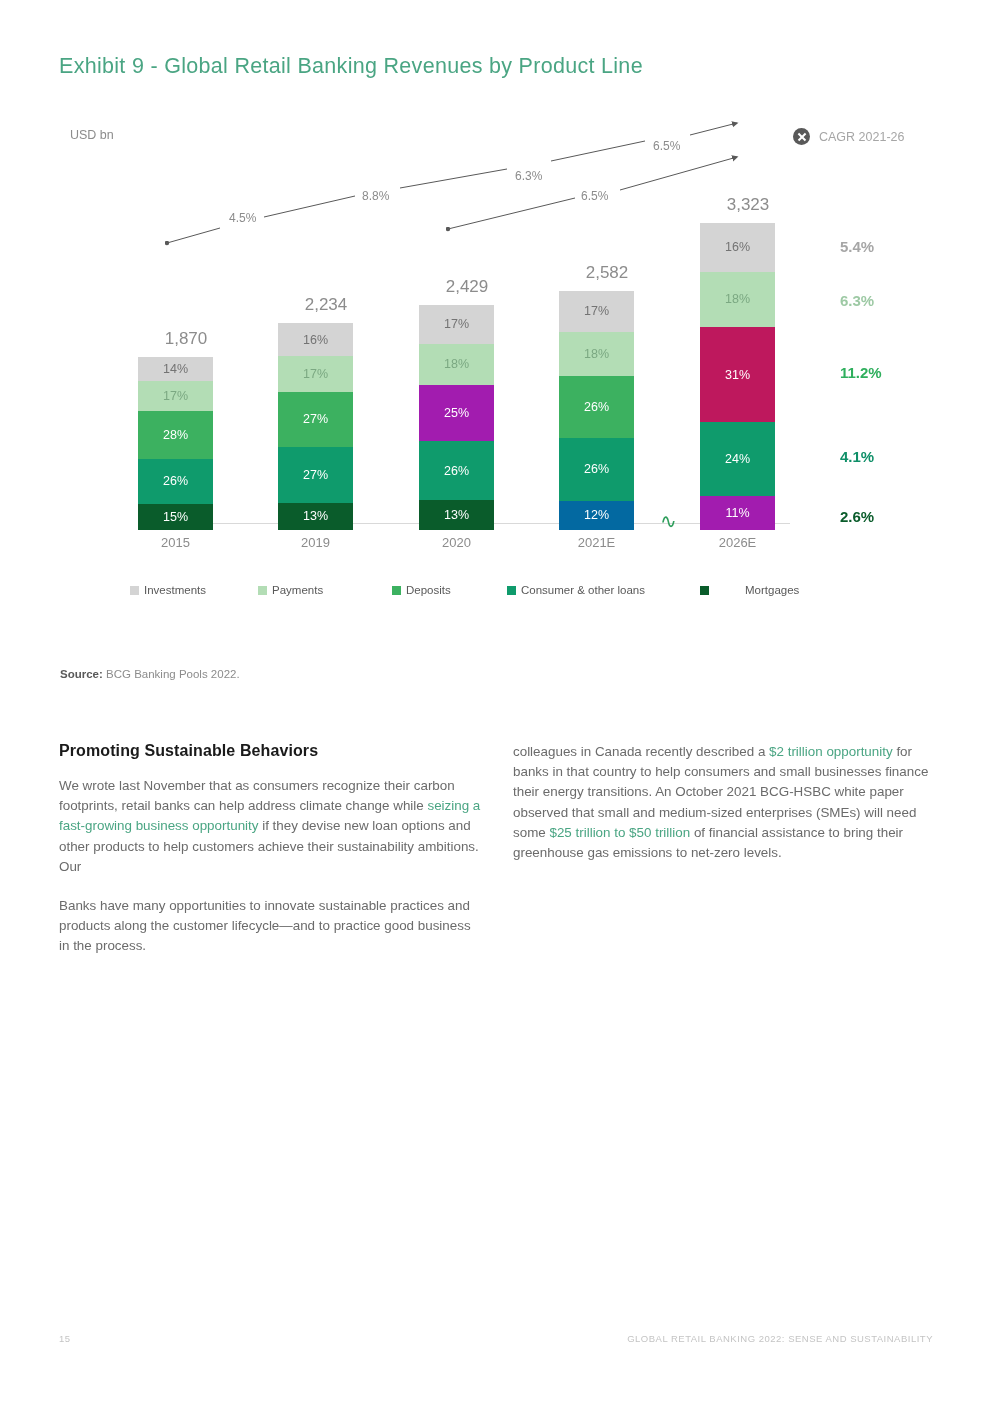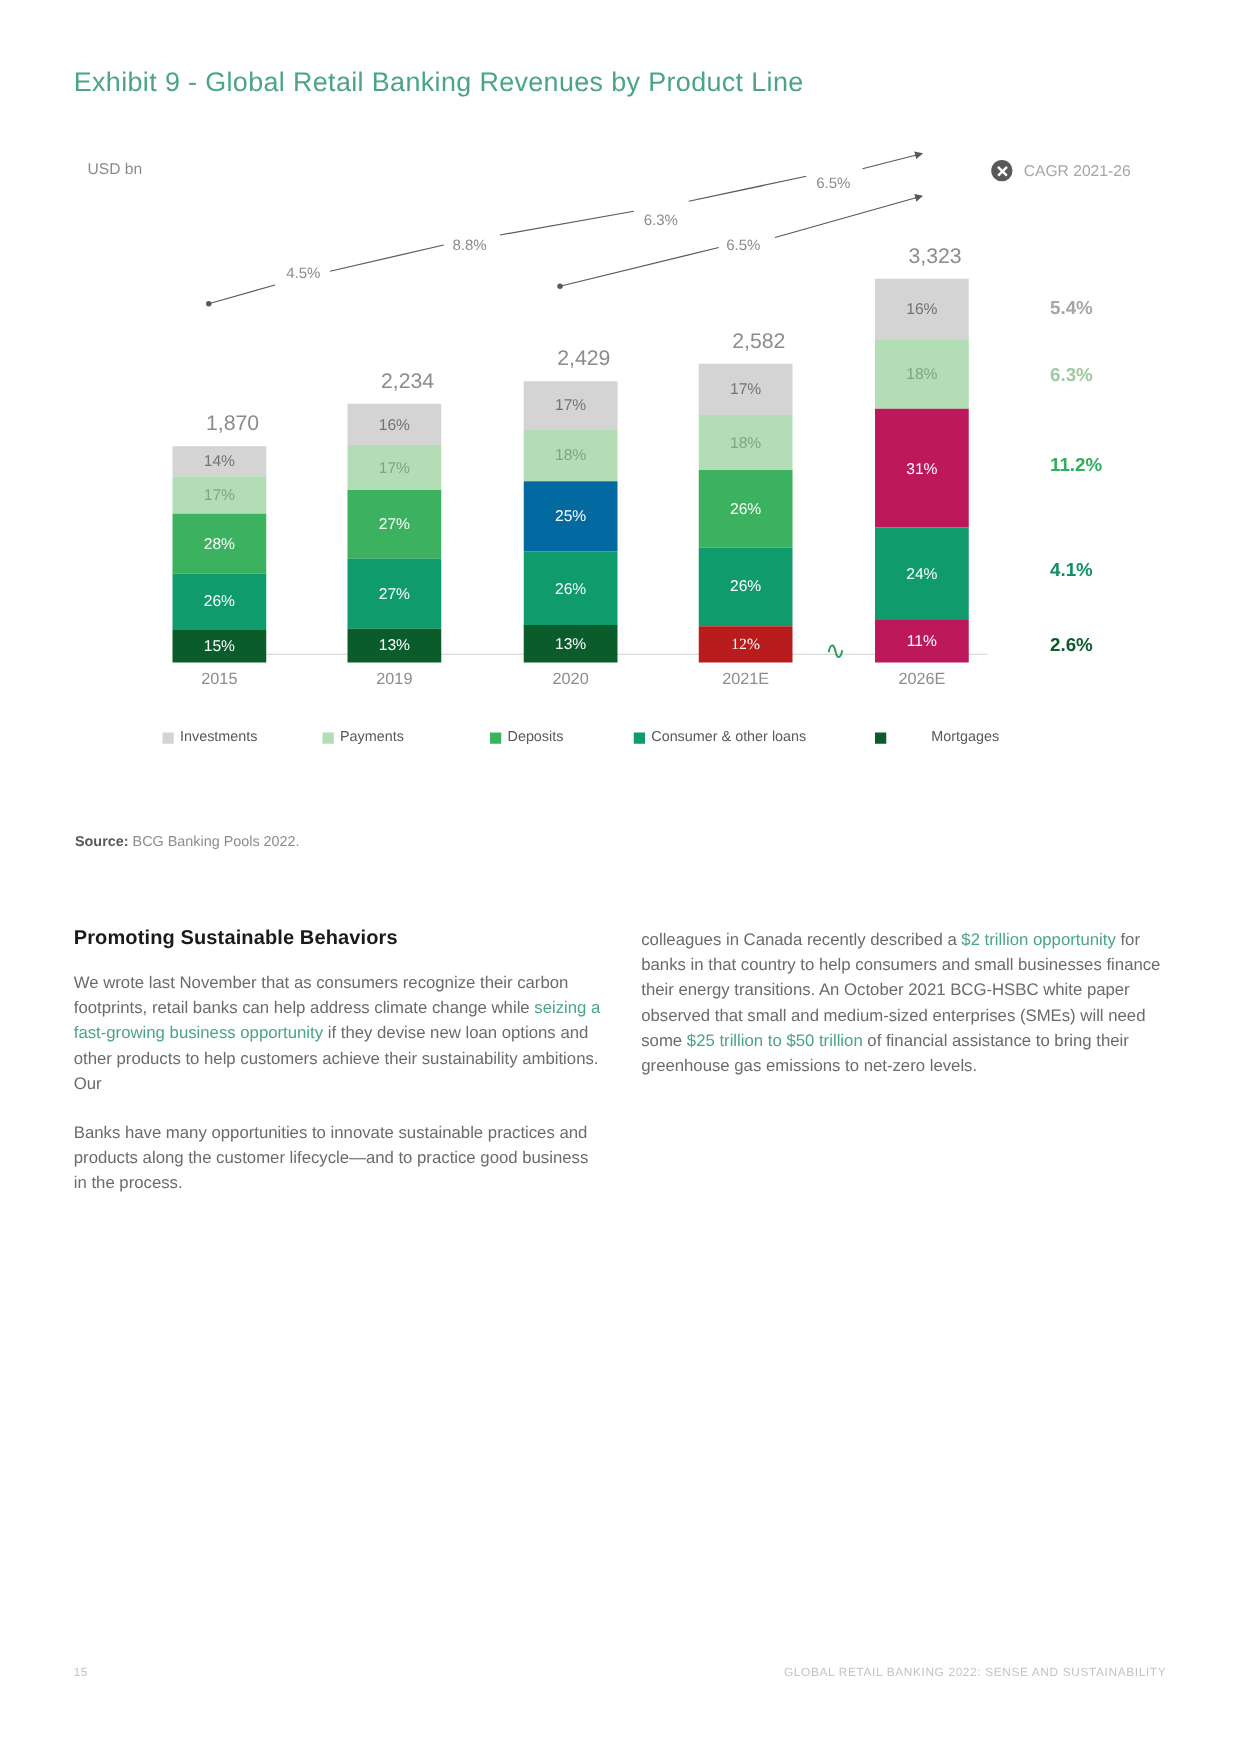--- a/index.html
+++ b/index.html
@@ -179,43 +179,43 @@
           <div class="seg" style="height: 55.7942px; background: rgb(60, 177, 96); color: rgb(255, 255, 255);">27%</div>
           <div class="seg" style="height: 55.7942px; background: rgb(15, 155, 108); color: rgb(255, 255, 255);">27%</div>
           <div class="seg" style="height: 26.8638px; background: rgb(10, 92, 43); color: rgb(255, 255, 255);">13%</div>
         </div>
       </div>
       <div class="bar-col" style="left: 419px; height: 413px;">
         <div class="bar-total" style="bottom: 232.683px;">2,429</div>
         <div class="bar-stack" style="height: 224.683px;">
           <div class="seg" style="height: 38.5818px; background: rgb(212, 212, 212); color: rgb(115, 115, 115);">17%</div>
           <div class="seg" style="height: 40.8514px; background: rgb(179, 221, 181); color: rgb(123, 168, 130);">18%</div>
-          <div class="seg" style="height: 56.738px; background: #0369a1; color: rgb(255, 255, 255);">25%</div>
+          <div class="seg" style="height: 56.738px; background: #a21caf; color: rgb(255, 255, 255);">25%</div>
           <div class="seg" style="height: 59.0075px; background: rgb(15, 155, 108); color: rgb(255, 255, 255);">26%</div>
           <div class="seg" style="height: 29.5038px; background: rgb(10, 92, 43); color: rgb(255, 255, 255);">13%</div>
         </div>
       </div>
       <div class="bar-col" style="left: 559px; height: 413px;">
         <div class="bar-total" style="bottom: 246.835px;">2,582</div>
         <div class="bar-stack" style="height: 238.835px;">
           <div class="seg" style="height: 41.0121px; background: rgb(212, 212, 212); color: rgb(115, 115, 115);">17%</div>
           <div class="seg" style="height: 43.4245px; background: rgb(179, 221, 181); color: rgb(123, 168, 130);">18%</div>
           <div class="seg" style="height: 62.7243px; background: rgb(60, 177, 96); color: rgb(255, 255, 255);">26%</div>
           <div class="seg" style="height: 62.7243px; background: rgb(15, 155, 108); color: rgb(255, 255, 255);">26%</div>
-          <div class="seg" style="height: 28.9497px; background: #b91c1c; color: rgb(255, 255, 255); font-family: Liberation Serif, serif;">12%</div>
+          <div class="seg" style="height: 28.9497px; background: #0369a1; color: rgb(255, 255, 255);">12%</div>
         </div>
       </div>
       <div class="bar-col" style="left: 700px; height: 413px;">
         <div class="bar-total" style="bottom: 315.377px;">3,323</div>
         <div class="bar-stack" style="height: 307.377px;">
           <div class="seg" style="height: 49.1804px; background: rgb(212, 212, 212); color: rgb(115, 115, 115);">16%</div>
           <div class="seg" style="height: 55.328px; background: rgb(179, 221, 181); color: rgb(123, 168, 130);">18%</div>
           <div class="seg" style="height: 95.287px; background: #be185d; color: rgb(255, 255, 255);">31%</div>
           <div class="seg" style="height: 73.7706px; background: rgb(15, 155, 108); color: rgb(255, 255, 255);">24%</div>
-          <div class="seg" style="height: 33.8115px; background: #be185d; color: rgb(255, 255, 255);">11%</div>
+          <div class="seg" style="height: 33.8115px; background: #a21caf; color: rgb(255, 255, 255);">11%</div>
         </div>
       </div>
     </div>
 <div class="xlabel" style="left: 138px;">2015</div>
     <div class="xlabel" style="left: 278px;">2019</div>
     <div class="xlabel" style="left: 419px;">2020</div>
     <div class="xlabel" style="left: 559px;">2021E</div>
     <div class="xlabel" style="left: 700px;">2026E</div>
   </div>
 

